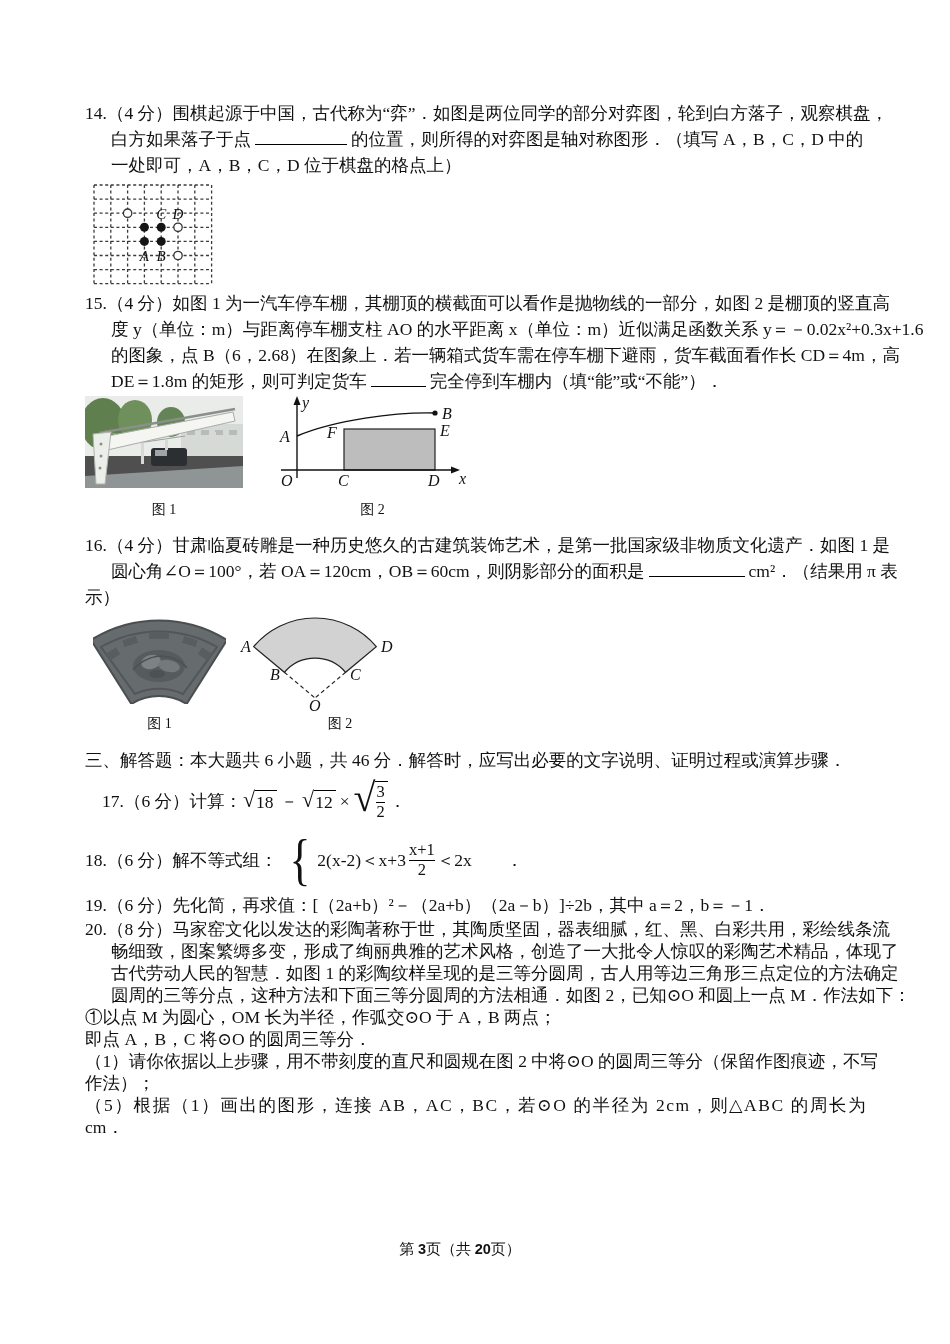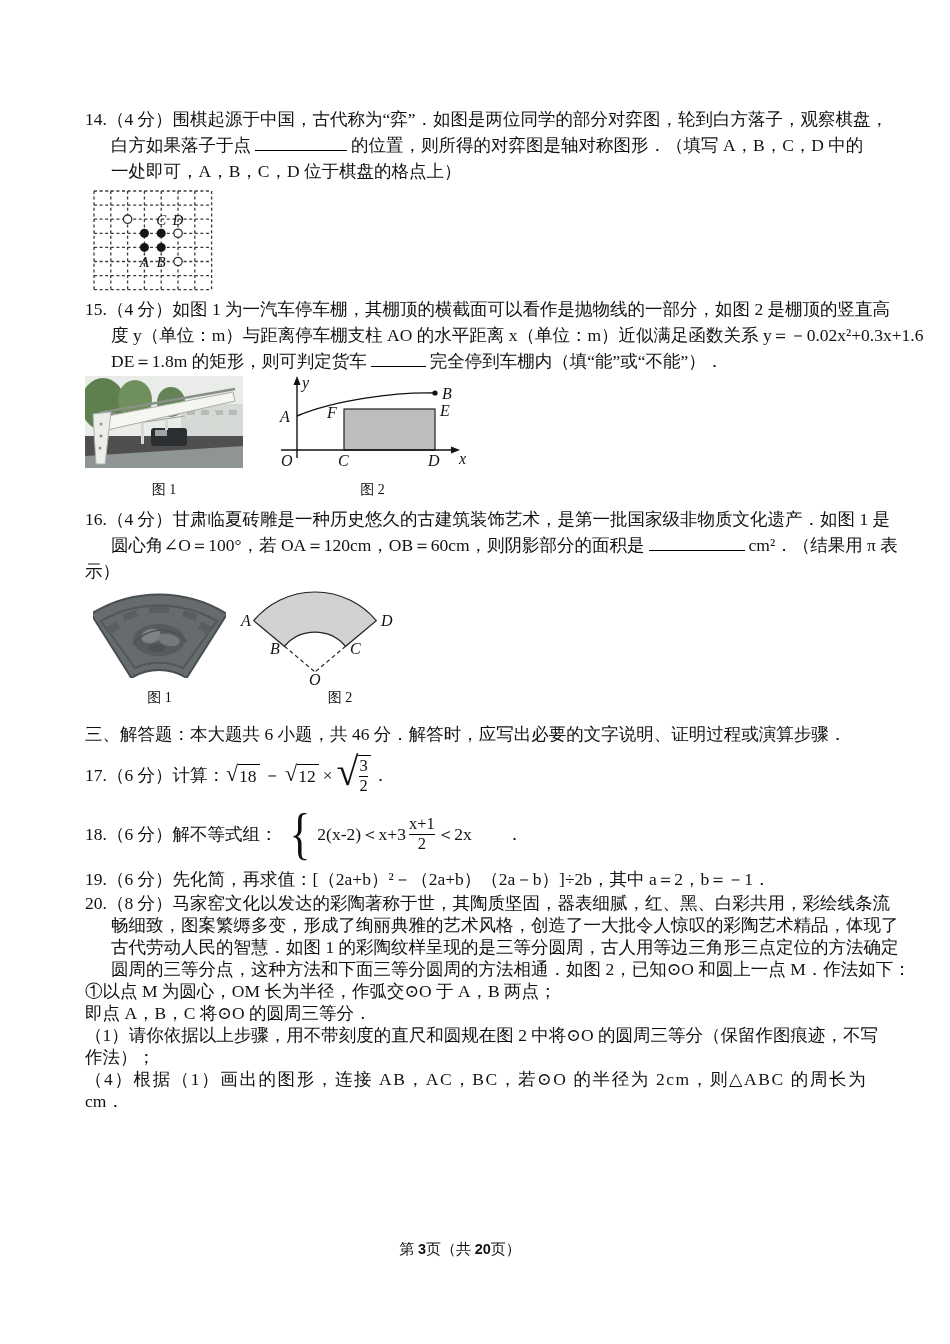--- a/index.html
+++ b/index.html
@@ -1,39 +1,39 @@
 <!DOCTYPE html>
 <html><head>
 <meta charset="utf-8">
 <style>
   html,body{margin:0;padding:0;}
   body{
     width:950px;height:1344px;background:#ffffff;position:relative;
     font-family:"Liberation Serif","DejaVu Serif",serif;color:#111;
     overflow:hidden;
   }
-  .content{position:absolute;left:85px;top:106px;width:800px;}
+  .content{position:absolute;left:85px;top:100px;width:800px;}
   .line{font-size:17.5px;line-height:26px;white-space:nowrap;}
   .indent{padding-left:26px;}
   .q20 .line{line-height:22px;}
   .spread{letter-spacing:1.6px;}
   .blank{display:inline-block;border-bottom:1.3px solid #000;height:15px;vertical-align:baseline;}
   .w90{width:92px;margin:0 4px;}
   .w55{width:55px;margin:0 4px;}
   .w95{width:96px;margin:0 4px;}
   .sec-header{font-weight:normal;font-size:17.5px;line-height:28px;margin-top:10px;white-space:nowrap;}
 
   
   .figrow{display:flex;align-items:flex-start;}
   .caprow{display:flex;font-size:14px;}
   .cap{text-align:center;line-height:24px;}
 
   
   .mathline{display:flex;align-items:center;font-size:17.5px;}
-  .q17row{height:54px;}
+  .q17row{height:54px;margin-left:17px;}
   .q18row{height:64px;}
   .sqrt{display:inline-flex;align-items:flex-start;margin:0 1px;}
   .sqrt .rad{font-size:22px;line-height:20px;}
   .sqrt .radicand{border-top:1.4px solid #000;padding:1px 3px 0 1px;}
   .sqrt.big .rad{font-size:40px;line-height:34px;font-weight:100;}
   .frac{display:inline-flex;flex-direction:column;text-align:center;line-height:1.1;font-size:16.5px;vertical-align:middle;}
   .frac .den{border-top:1.3px solid #000;}
   .brace{font-size:58px;font-weight:100;line-height:60px;margin:0 4px 0 8px;transform:scaleX(.75);}
   .sysrows{display:flex;gap:3px;}
   .sysrow{display:flex;align-items:center;gap:2px;}
@@ -85,20 +85,21 @@
       <circle cx="91" cy="75.5" r="4.2" fill="#fff" stroke="#333" stroke-width="1.3"></circle>
       <text x="74.2" y="38.7" text-anchor="middle" class="gblab">C</text>
       <text x="91" y="38.7" text-anchor="middle" class="gblab">D</text>
       <text x="57.400000000000006" y="81" text-anchor="middle" class="gblab">A</text>
       <text x="74.2" y="81" text-anchor="middle" class="gblab">B</text>
     </svg>
 
   <div style="margin-top:2px;">
     <div class="line">15.（4 分）如图 1 为一汽车停车棚，其棚顶的横截面可以看作是抛物线的一部分，如图 2 是棚顶的竖直高</div>
     <div class="line indent">度 y（单位：m）与距离停车棚支柱 AO 的水平距离 x（单位：m）近似满足函数关系 y＝－0.02x²+0.3x+1.6</div>
+    <div class="line indent">的图象，点 B（6，2.68）在图象上．若一辆箱式货车需在停车棚下避雨，货车截面看作长 CD＝4m，高</div>
     <div class="line indent"><span>DE＝1.8m 的矩形，则可判定货车</span><span class="blank w55"></span><span>完全停到车棚内（填“能”或“不能”）．</span></div>
   </div>
 
   <div class="figrow" style="margin-top:2px;">
 
     <svg width="158" height="92">
       <rect x="0" y="0" width="158" height="60" fill="#e9ece9"></rect>
       <rect x="96" y="28" width="62" height="34" fill="#d6dad6"></rect>
       <rect x="102" y="34" width="8" height="5" fill="#b8bcb8"></rect>
         <rect x="116" y="34" width="8" height="5" fill="#b8bcb8"></rect>
@@ -141,21 +142,21 @@
       <text x="153" y="90" class="svglab">D</text>
       <text x="165" y="40" class="svglab">E</text>
       <text x="52" y="42" class="svglab">F</text>
     </svg>
   </div>
   <div class="caprow">
     <div class="cap" style="width:158px;">图 1</div>
     <div class="cap" style="width:195px;margin-left:32px;">图 2</div>
   </div>
 
-  <div style="margin-top:4px;">
+  <div style="margin-top:10px;">
     <div class="line">16.（4 分）甘肃临夏砖雕是一种历史悠久的古建筑装饰艺术，是第一批国家级非物质文化遗产．如图 1 是</div>
     <div class="line indent"><span>圆心角∠O＝100°，若 OA＝120cm，OB＝60cm，则阴影部分的面积是</span><span class="blank w95"></span><span>cm²．（结果用 π 表</span></div>
     <div class="line">示）</div>
   </div>
 
   <div class="figrow" style="margin-top:0;">
 
     <svg width="133" height="94" style="margin-left:8px;">
       <path d="M -2,30 A 128 128 0 0 1 134,30 L 93.6,94 A 52 52 0 0 0 38.4,94 Z" fill="#666b6e" stroke="#4a4e51" stroke-width="2"></path>
       <path d="M 8,37 A 116 116 0 0 1 124,37 L 90,84 A 58 58 0 0 0 42,84 Z" fill="none" stroke="#52565a" stroke-width="2"></path>
@@ -231,19 +232,19 @@
 
   <div class="q20">
     <div class="line">20.（8 分）马家窑文化以发达的彩陶著称于世，其陶质坚固，器表细腻，红、黑、白彩共用，彩绘线条流</div>
     <div class="line indent">畅细致，图案繁缛多变，形成了绚丽典雅的艺术风格，创造了一大批令人惊叹的彩陶艺术精品，体现了</div>
     <div class="line indent">古代劳动人民的智慧．如图 1 的彩陶纹样呈现的是三等分圆周，古人用等边三角形三点定位的方法确定</div>
     <div class="line indent">圆周的三等分点，这种方法和下面三等分圆周的方法相通．如图 2，已知⊙O 和圆上一点 M．作法如下：</div>
     <div class="line">①以点 M 为圆心，OM 长为半径，作弧交⊙O 于 A，B 两点；</div>
     <div class="line">即点 A，B，C 将⊙O 的圆周三等分．</div>
     <div class="line">（1）请你依据以上步骤，用不带刻度的直尺和圆规在图 2 中将⊙O 的圆周三等分（保留作图痕迹，不写</div>
     <div class="line">作法）；</div>
-    <div class="line spread">（4）根据（1）画出的图形，连接 AB，AC，BC，若⊙O 的半径为 2cm，则△ABC 的周长为</div>
+    <div class="line spread">（5）根据（1）画出的图形，连接 AB，AC，BC，若⊙O 的半径为 2cm，则△ABC 的周长为</div>
     <div class="line">cm．</div>
   </div>
 
 </div>
 
 <div class="footer"><span>第 </span><b>3</b><span>页（共 </span><b>20</b><span>页）</span></div>
 
 </body></html>

